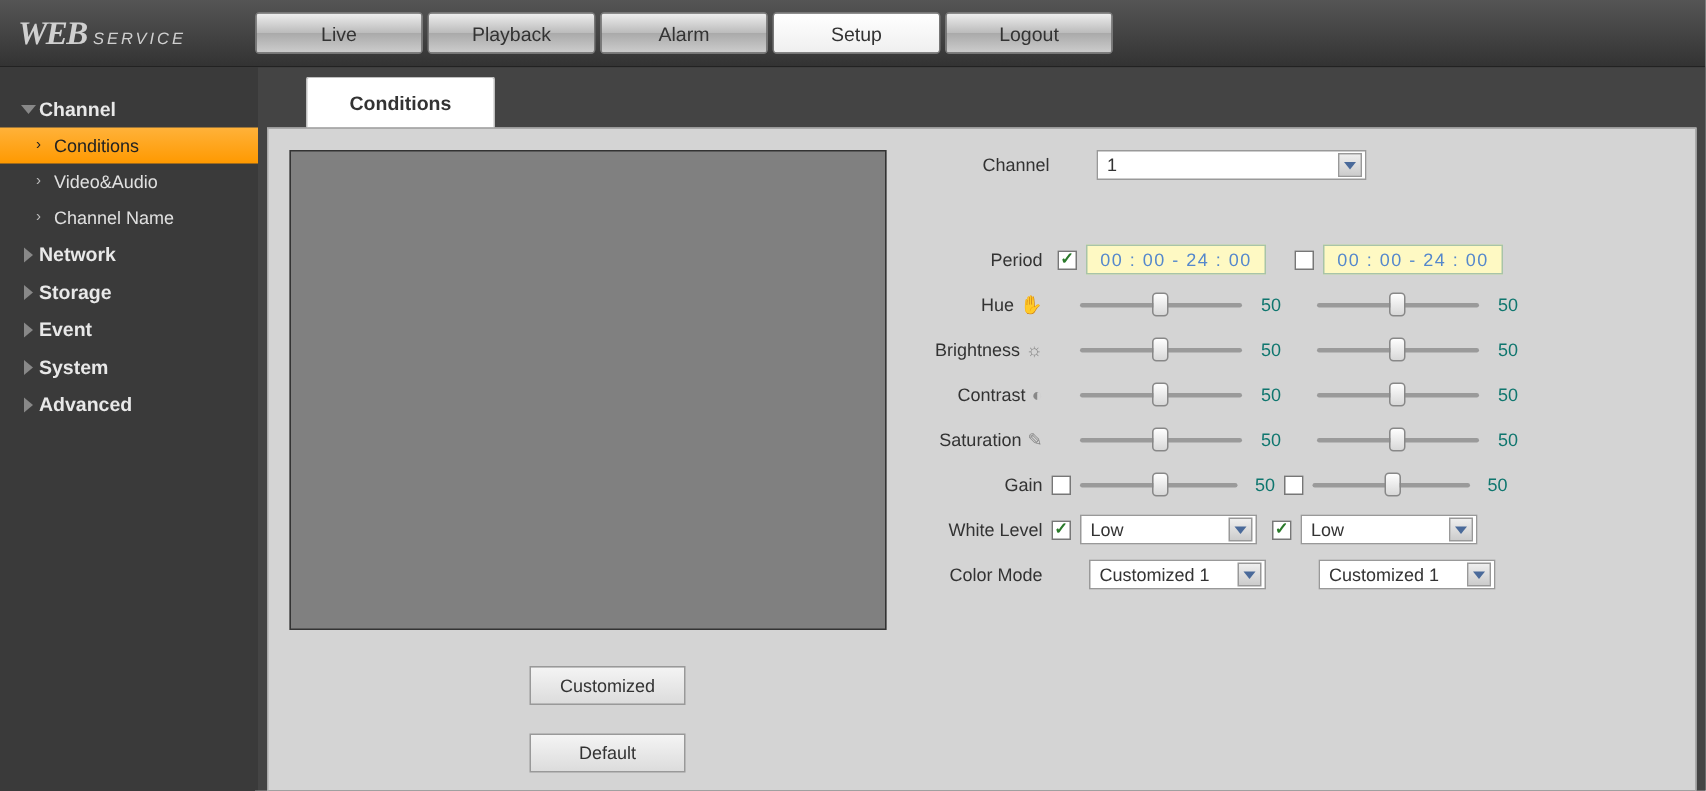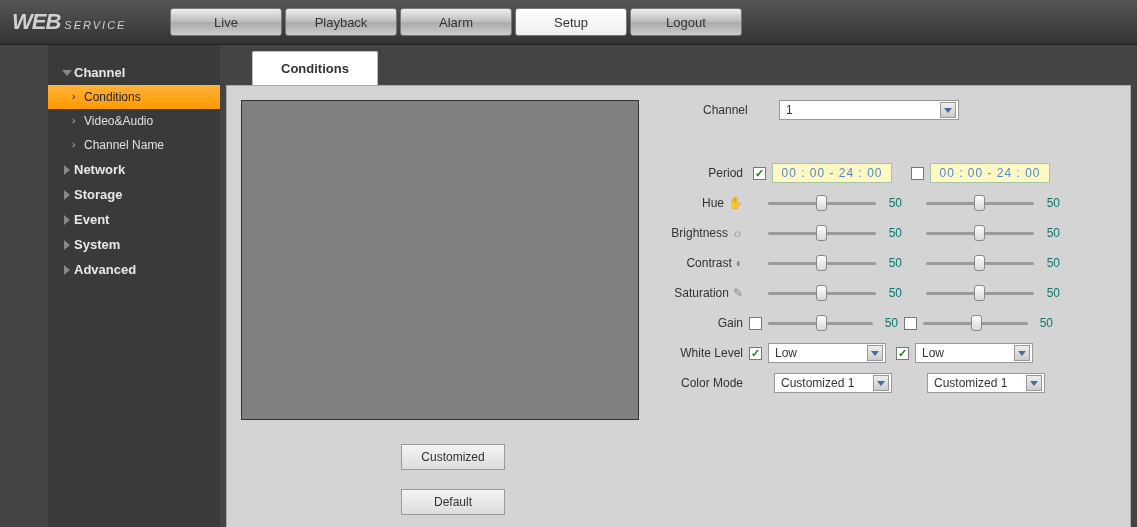--- a/index.html
+++ b/index.html
@@ -20,21 +20,21 @@
     border-bottom: 1px solid #222;
     display: flex;
     align-items: center;
     padding: 0 12px;
   }
   .logo {
     color: #d0d0d0;
     font-size: 18px;
     width: 158px;
   }
-  .logo .web { font-weight: bold; font-style: italic; font-size: 22px; letter-spacing: -1px; }
+  .logo .web { font-weight: bold; font-style: italic; font-size: 22px; letter-spacing: -1px; font-family: Liberation Serif, serif; }
   .logo .service { font-size: 11px; font-style: italic; letter-spacing: 2px; margin-left: 4px; }
 
   .topnav { display: flex; gap: 0; }
   .topnav-item {
     width: 112px;
     height: 28px;
     background: linear-gradient(to bottom, #eee 0%, #bbb 50%, #aaa 51%, #ccc 100%);
     border: 1px solid #777;
     border-radius: 3px;
     margin-right: 3px;
@@ -47,21 +47,20 @@
   }
   .topnav-item.active {
     background: linear-gradient(to bottom, #fff 0%, #efefef 100%);
   }
 
   
   .body {
     display: flex;
     height: calc(527px - 45px);
     background: #444;
-    margin-left: 48px;
   }
 
   .sidebar {
     width: 172px;
     background: #3a3a3a;
     padding-top: 15px;
   }
   .side-group {
     color: #e8e8e8;
     font-size: 13px;

